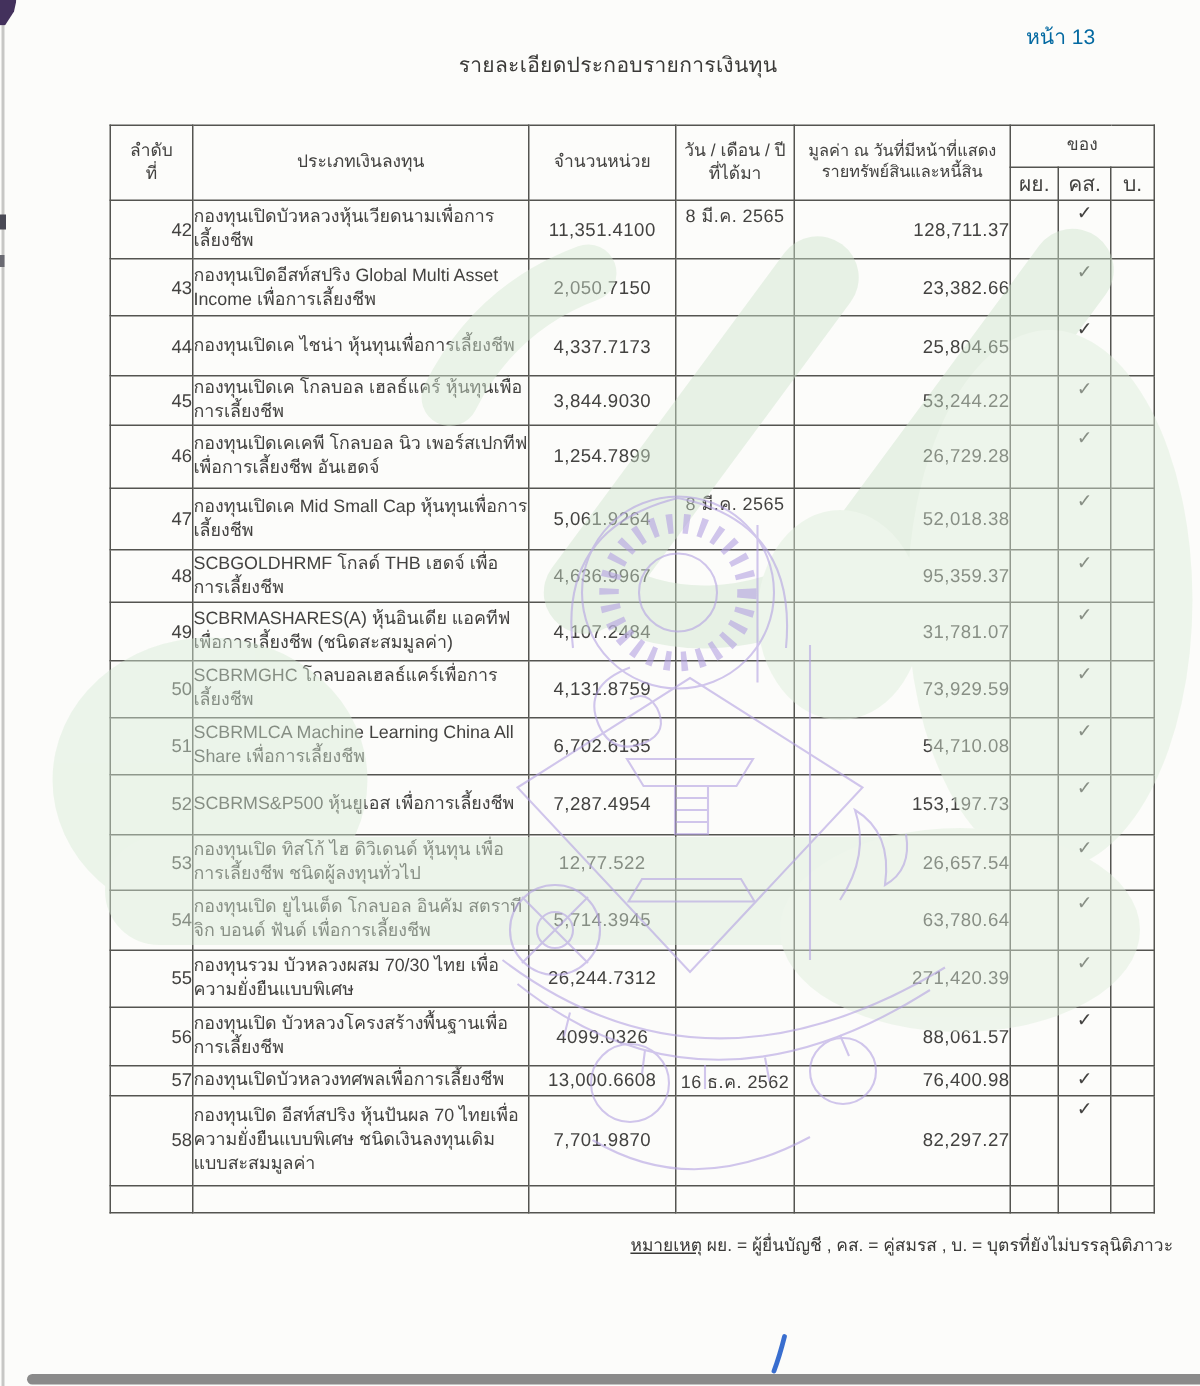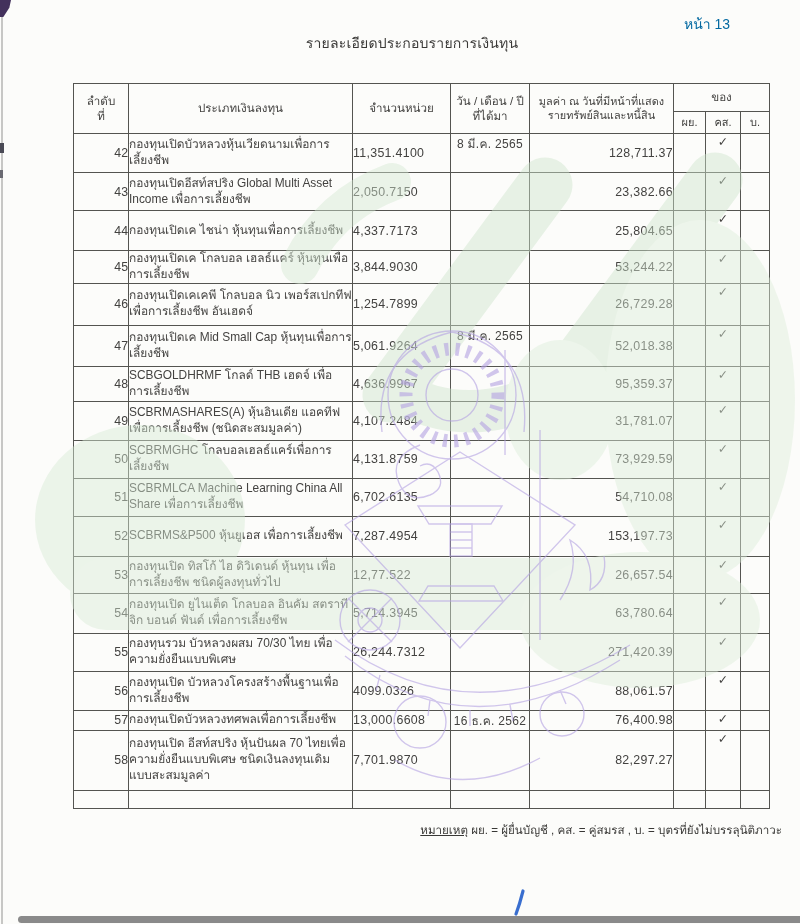--- a/index.html
+++ b/index.html
@@ -27,25 +27,25 @@
   .tbl-wrap{position:absolute;left:73px;top:83px;z-index:1;}
   table.main{border-collapse:collapse;table-layout:fixed;width:696px;
     border:1.5px solid #4c4c4a;}
   table.main th,table.main td{
     border:1px solid #545450;padding:0;overflow:hidden;
     font-weight:normal;color:#434240;
   }
   th.h{font-size:11.6px;text-align:center;vertical-align:middle;
     white-space:pre-line;line-height:1.25;color:#3c3b39;}
   th.h-value{font-size:10.9px;}
-  th.h-owner-sub{font-size:11px;}
+  th.h-owner-sub{font-size:14px;}
   td.c-no{text-align:right;font-size:12.3px;vertical-align:middle;}
   td.c-name{font-size:11.9px;line-height:1.34;padding:2px 4px 2px 7px;
     vertical-align:middle;text-align:left;}
-  td.c-units{font-size:12.4px;text-align:left;padding-right:8px;
+  td.c-units{font-size:12.4px;text-align:center;padding-right:8px;
     vertical-align:middle;letter-spacing:.3px;color:#504f4c;}
   td.c-date{font-size:12px;text-align:center;padding:3px 0 0 7px;
     vertical-align:top;letter-spacing:.3px;}
   td.c-value{font-size:12.4px;text-align:right;padding-right:13px;
     vertical-align:middle;letter-spacing:.3px;}
   td.c-check{text-align:center;vertical-align:top;font-size:12.5px;
     padding-top:1px;color:#3b3a38;}
   
   .footnote{position:absolute;top:821px;left:0;width:747px;text-align:right;
     font-size:11.6px;color:#393836;padding-left:35px;}

